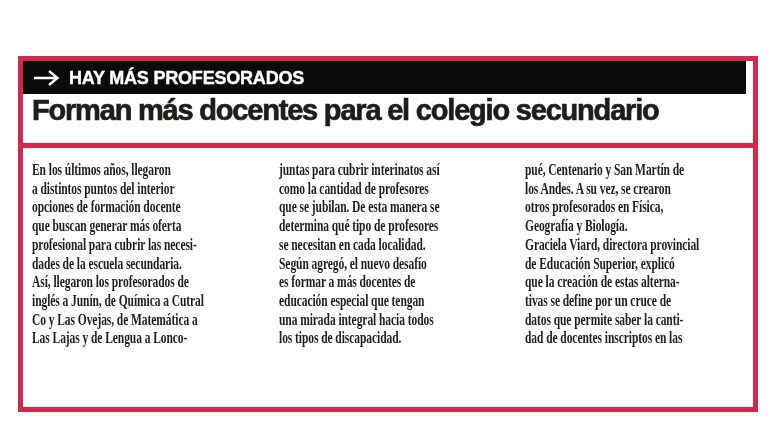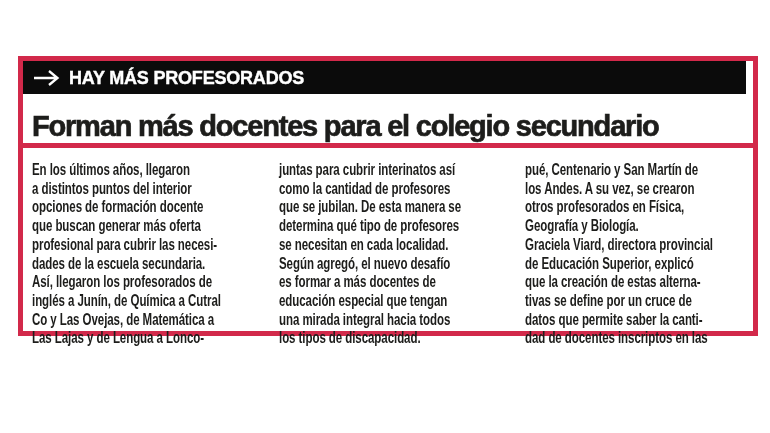--- a/index.html
+++ b/index.html
@@ -12,21 +12,21 @@
   html, body {
     width: 770px; height: 433px;
     background: var(--bg);
     font-family: "Liberation Sans", "DejaVu Sans", sans-serif;
     overflow: hidden;
   }
   .page { position: relative; width: 770px; height: 433px; background: var(--bg); }
 
   .frame {
     position: absolute; left: 18px; top: 56px;
-    width: 740px; height: 280px;
+    width: 740px; height: 356px;
     border: 5px solid var(--accent);
     background: #ffffff;
   }
 
   .kicker-bar {
     height: 33px;
     background: var(--bar);
     margin-right: 7px;
     display: flex; align-items: center;
     padding: 0 10px 0 9px;
@@ -40,36 +40,37 @@
     font-weight: bold;
     letter-spacing: -0.2px;
     -webkit-text-stroke: 0.4px #ffffff;
     white-space: nowrap;
     padding-top: 1px;
   }
 
   .headline-row {
     height: 54px;
     border-bottom: 5px solid var(--accent);
-    display: flex; align-items: flex-end;
+    display: flex; align-items: flex-start;
     padding: 0 9px;
   }
   .headline {
     font-size: 29px;
     font-weight: bold;
     color: var(--text);
     letter-spacing: -1.2px;
     -webkit-text-stroke: 0.7px var(--text);
     white-space: nowrap;
   }
 
   .article-body {
     display: flex;
     gap: 28px;
     padding: 13px 9px 0 9px;
+    font-family: Liberation Serif, serif;
   }
   .article-column { flex: 1; min-width: 0; }
   .column-text {
     font-size: 16px;
     font-weight: bold;
     line-height: 18.7px;
     letter-spacing: -0.1px;
     color: var(--text);
     white-space: pre-line;
     transform: scaleX(0.72);

